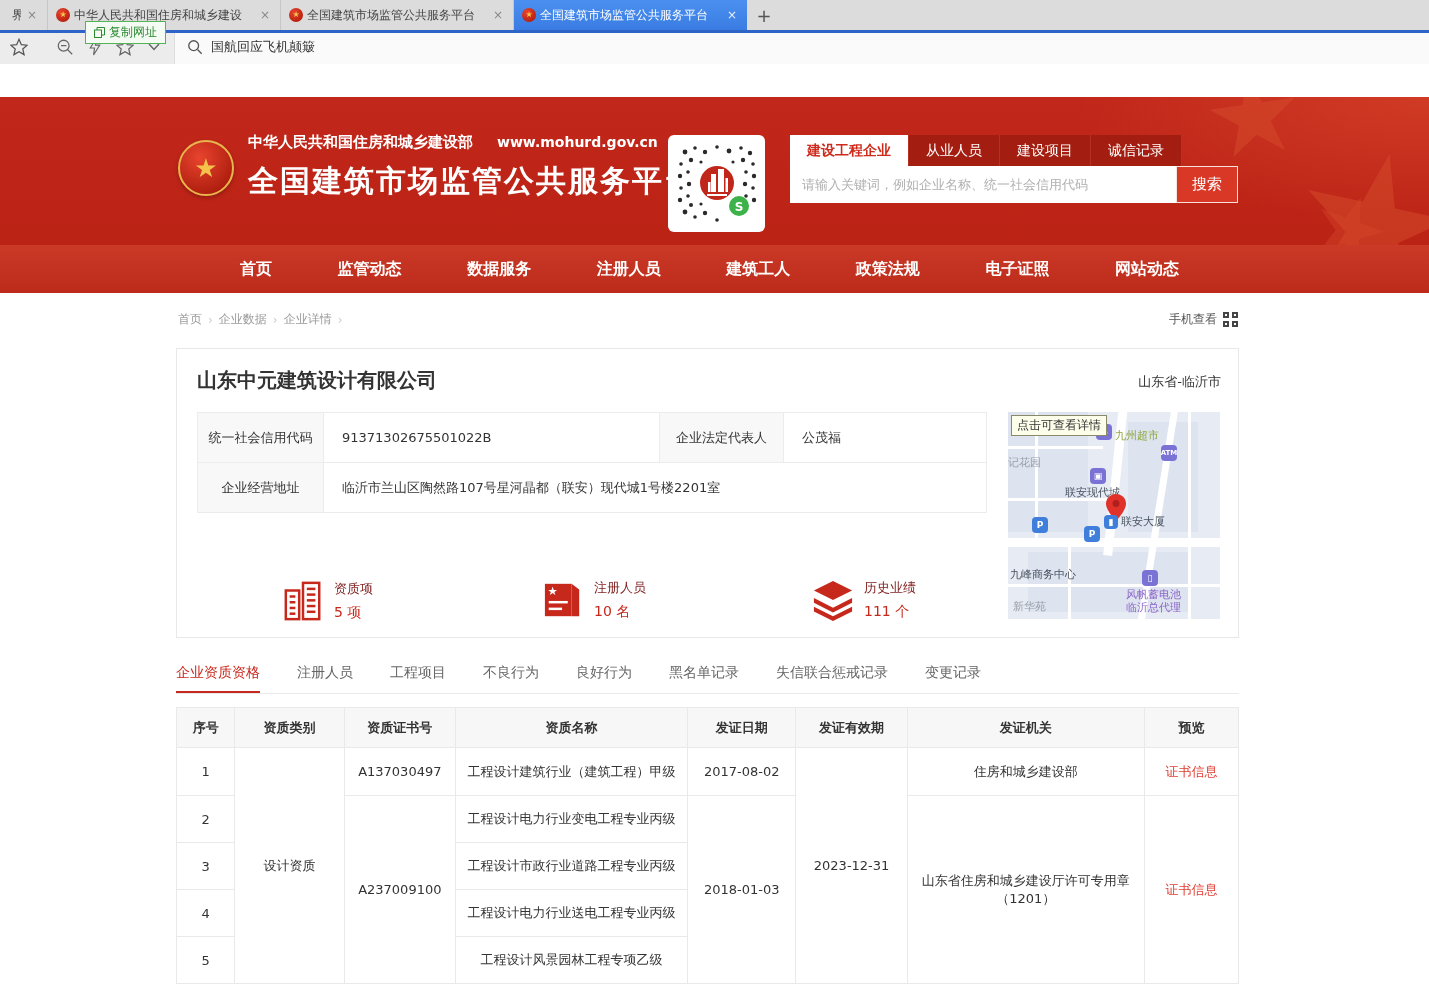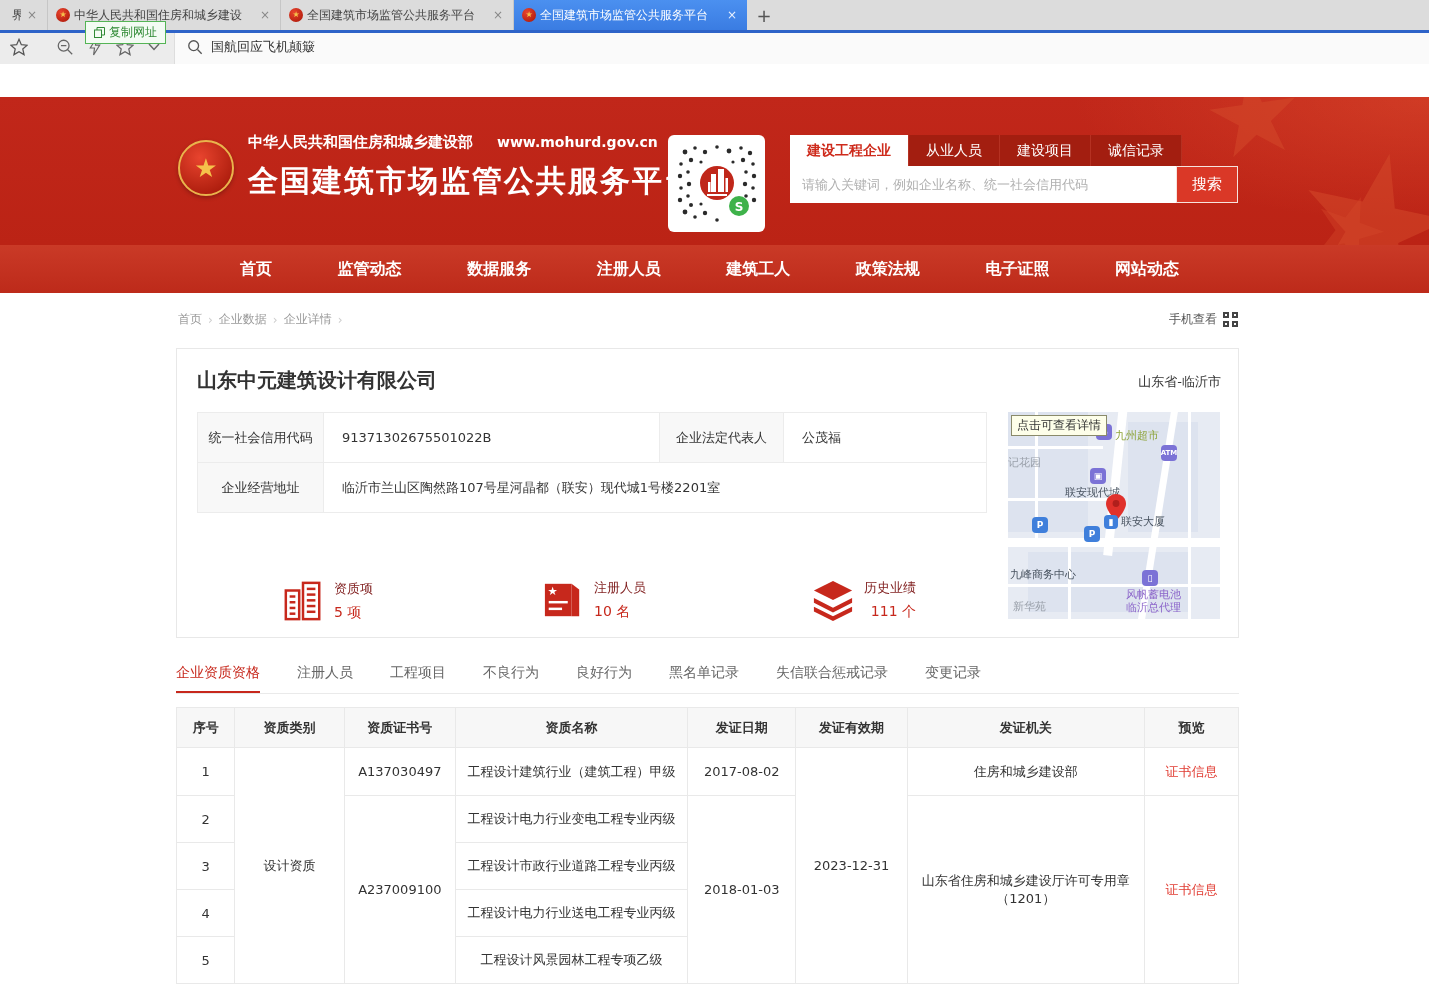--- a/index.html
+++ b/index.html
@@ -94,21 +94,21 @@
   .c-region { position:absolute; right:17px; top:24px; font-size:13px; color:#333; }
   .info-table { position:absolute; left:20px; top:63px; border-collapse:collapse; font-size:13px; color:#333; }
   .info-table td { border:1px solid #ececec; height:50px; }
   .info-table .lbl { width:126px; background:#f8f8f8; text-align:center; }
   .info-table .val { padding:0 18px; background:#fff; }
   .info-table .v1 { width:336px; }
   .info-table .l2 { width:124px; }
   .info-table .v2 { width:203px; }
   .stats { position:absolute; left:20px; top:230px; width:789px; height:50px; }
   .stat { position:absolute; display:flex; align-items:center; }
-  .stat1 { left:85px; } .stat2 { left:345px; } .stat3 { left:615px;text-align:right; }
+  .stat1 { left:85px; } .stat2 { left:345px; } .stat3 { left:615px; }
   .stat-txt { margin-left:10px; }
   .stat-lb { font-size:13px; color:#7f1d1d; }
   .stat-val { font-size:14px; color:#c7281c; margin-top:6px; }
 
   
   .mapbox { position:absolute; right:18px; top:63px; width:212px; height:207px; background:#e7ebf3; overflow:hidden; }
   .blk { position:absolute; background:#dde3ef; }
   .road { position:absolute; background:#fff; }
   .map-lbl { position:absolute; font-size:11px; color:#55606e; white-space:nowrap; line-height:1.15; }
   .map-tip { position:absolute; left:3px; top:3px; z-index:5; background:#fdfee9; border:1px solid #8a8a6a;

